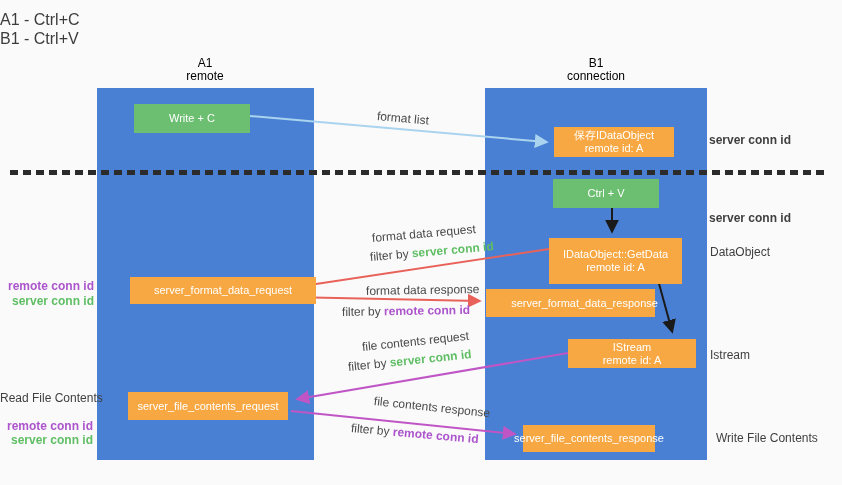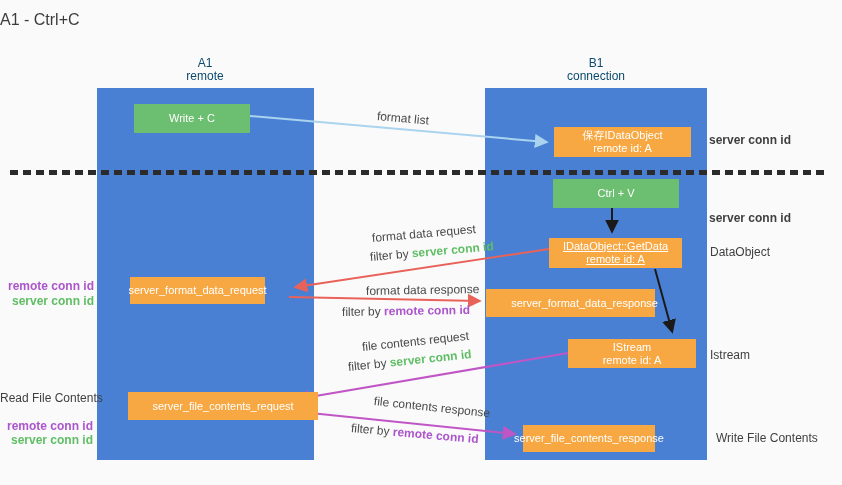--- a/index.html
+++ b/index.html
@@ -6,21 +6,21 @@
   html,body { background:#e9e9e9; }
   #canvas {
     position:relative; width:842px; height:485px; margin:0 auto;
     background:#fafafa; overflow:hidden;
     font-family:"Liberation Sans", sans-serif; color:#3f3f3f;
   }
   .abs { position:absolute; }
   .title { width:842px; left:0; top:10px; text-align:left;
            font-size:16px; line-height:19px; color:#3c3c3c; }
   .col { background:#4A80D3; }
-  .col-hdr { text-align:center; font-size:12px; line-height:13px; color:#0c4a6e; }
+  .col-hdr { text-align:center; font-size:12px; line-height:13px; color:#000000; }
   .node { display:flex; flex-direction:column; align-items:center; justify-content:center;
           color:#fff; font-size:11px; line-height:13px; text-align:center; white-space:nowrap; }
   .green  { background:#6CBE70; }
   .orange { background:#F7A843; }
   .flabel { font-size:12px; line-height:14px; color:#4a4a4a; white-space:nowrap;
             transform-origin:left center; }
   .green-t  { color:#5FBE64; font-weight:bold; }
   .purple-t { color:#AC55CC; font-weight:bold; }
   .side { font-size:12px; line-height:14px; color:#3f3f3f; white-space:nowrap; }
   .rt { text-align:right; }
@@ -28,20 +28,21 @@
     background:repeating-linear-gradient(90deg,#2b2b2b 0 8px,transparent 8px 13px); }
   svg.overlay { position:absolute; left:0; top:0; pointer-events:none; }
 </style>
 </head>
 <body>
 
 <div id="canvas">
 
   <div class="abs title">
     <div>A1 - Ctrl+C</div>
+    <div>B1 - Ctrl+V</div>
   </div>
 
   <div class="abs col-hdr" style="left:155px; top:57px; width:100px;">
     <div>A1</div>
     <div>remote</div>
   </div>
   <div class="abs col-hdr" style="left:546px; top:57px; width:100px;text-align:center;">
     <div>B1</div>
     <div>connection</div>
   </div>
@@ -72,48 +73,48 @@
     <line x1="549" y1="249" x2="296" y2="287" stroke="#E9625A" stroke-width="2" marker-end="url(#m-red)"></line>
     <line x1="289" y1="297" x2="479" y2="301" stroke="#E9625A" stroke-width="2" marker-end="url(#m-red)"></line>
     <line x1="568" y1="353" x2="298" y2="399" stroke="#C056C6" stroke-width="2" marker-end="url(#m-purple)"></line>
     <line x1="291" y1="411" x2="514" y2="434" stroke="#C056C6" stroke-width="2" marker-end="url(#m-purple)"></line>
   </svg>
 
   <div class="abs node green" style="left:134px; top:104px; width:116px; height:29px;">
     <div>Write + C</div>
   </div>
 
-  <div class="abs node orange" style="left:554px; top:127px; width:137px; height:30px;">
+  <div class="abs node orange" style="left:554px; top:127px; width:120px; height:30px;">
     <div>保存IDataObject</div>
     <div>remote id: A</div>
   </div>
 
-  <div class="abs node green" style="left:553px; top:179px; width:126px; height:29px;text-align:center;">
+  <div class="abs node green" style="left:553px; top:179px; width:106px; height:29px;text-align:center;">
     <div>Ctrl + V</div>
   </div>
 
-  <div class="abs node orange" style="left:549px; top:238px; width:133px; height:30px;text-decoration:underline;">
+  <div class="abs node orange" style="left:549px; top:238px; width:133px; height:46px;">
     <div>IDataObject::GetData</div>
     <div>remote id: A</div>
   </div>
 
-  <div class="abs node orange" style="left:130px; top:277px; width:135px; height:27px;">
+  <div class="abs node orange" style="left:130px; top:277px; width:186px; height:27px;">
     <div>server_format_data_request</div>
   </div>
 
   <div class="abs node orange" style="left:486px; top:289px; width:169px; height:28px;padding-left:28px;">
     <div>server_format_data_response</div>
   </div>
 
   <div class="abs node orange" style="left:568px; top:339px; width:128px; height:29px;">
     <div>IStream</div>
     <div>remote id: A</div>
   </div>
 
-  <div class="abs node orange" style="left:128px; top:392px; width:190px; height:28px;justify-content:center;">
+  <div class="abs node orange" style="left:128px; top:392px; width:160px; height:28px;justify-content:center;">
     <div>server_file_contents_request</div>
   </div>
 
   <div class="abs node orange" style="left:523px; top:425px; width:132px; height:27px;">
     <div>server_file_contents_response</div>
   </div>
 
   <div class="abs side green-t" style="left:709px; top:133px;">server conn id</div>
   <div class="abs side green-t" style="left:709px; top:211px;">server conn id</div>
   <div class="abs side" style="left:710px; top:245px;">DataObject</div>

